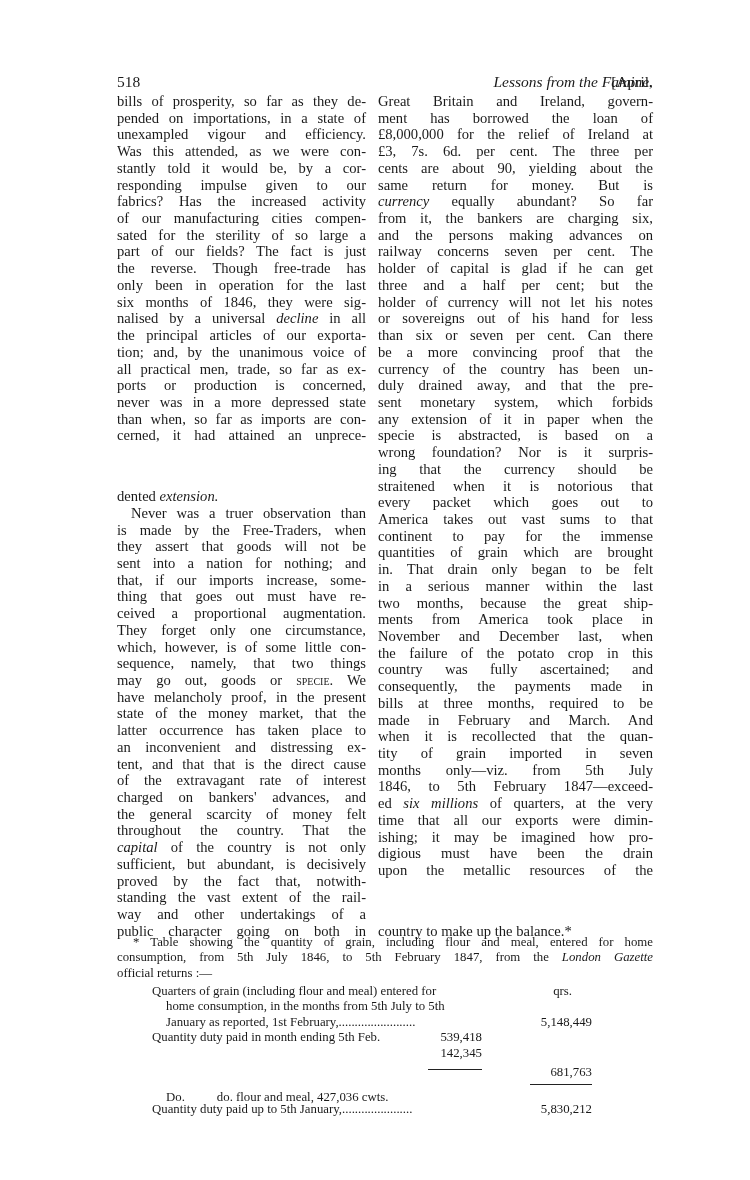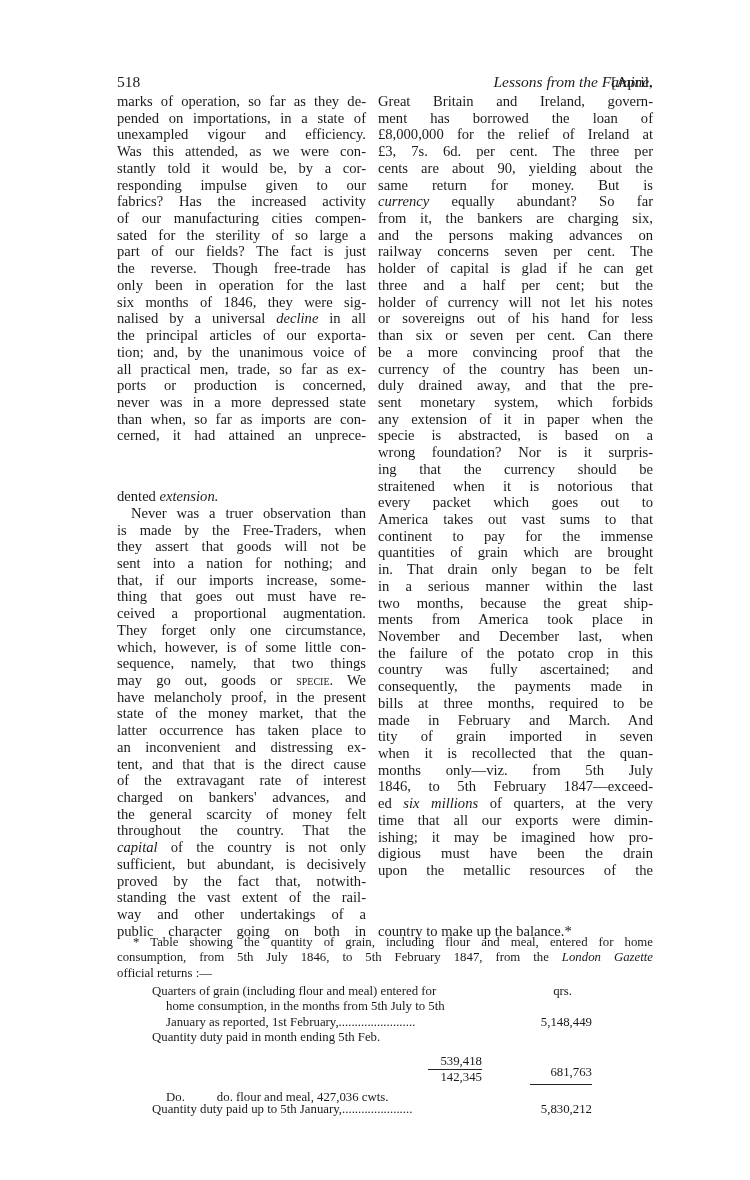--- a/index.html
+++ b/index.html
@@ -23,38 +23,38 @@
     .footnote { position: absolute; left: 117px; top: 935px; width: 536px;
                 font-family: "Liberation Serif", serif; font-size: 12.8px; line-height: 15.4px; }
     .footnote .fl { display: block; white-space: nowrap; text-align-last: justify; }
     .footnote .fl.first { padding-left: 16px; }
     .footnote .fl.last { text-align-last: left; }
     .ftable { position: absolute; left: 152px; top: 984px; width: 440px;
               font-family: "Liberation Serif", serif; font-size: 12.8px; line-height: 15.4px; }
     .trow { position: relative; height: 15.4px; white-space: nowrap; }
     .trow .lbl { position: absolute; left: 0; }
     .trow .lbl.ind { left: 14px; }
-    .trow .sub { position: absolute; right: 110px; text-align: left; margin-top: 24px; }
+    .trow .sub { position: absolute; right: 110px; text-align: left; }
     .trow .tot { position: absolute; right: 0; text-align: right; }
     .rule-sub { position: absolute; right: 110px; width: 54px; border-top: 1px solid #222; top: 8px; }
     .rule-tot { position: absolute; right: 0; width: 62px; border-top: 1px solid #222; }
   </style>
 </head>
 <body>
 
 <div class="page">
 
   <div class="running-head">
     <span class="pg">518</span>
     <span class="title">Lessons from the Famine.</span>
     <span class="month">[April,</span>
   </div>
 
   <div class="col left">
-    <span class="line">marks of operation, so far as they de-</span>
+    <span class="line">bills of prosperity, so far as they de-</span>
     <span class="line">pended on importations, in a state of</span>
     <span class="line">unexampled vigour and efficiency.</span>
     <span class="line">Was this attended, as we were con-</span>
     <span class="line">stantly told it would be, by a cor-</span>
     <span class="line">responding impulse given to our</span>
     <span class="line">fabrics? Has the increased activity</span>
     <span class="line">of our manufacturing cities compen-</span>
     <span class="line">sated for the sterility of so large a</span>
     <span class="line">part of our fields? The fact is just</span>
     <span class="line">the reverse. Though free-trade has</span>
@@ -129,22 +129,22 @@
     <span class="line">in. That drain only began to be felt</span>
     <span class="line">in a serious manner within the last</span>
     <span class="line">two months, because the great ship-</span>
     <span class="line">ments from America took place in</span>
     <span class="line">November and December last, when</span>
     <span class="line">the failure of the potato crop in this</span>
     <span class="line">country was fully ascertained; and</span>
     <span class="line">consequently, the payments made in</span>
     <span class="line">bills at three months, required to be</span>
     <span class="line">made in February and March. And</span>
+    <span class="line">when it is recollected that the quan-</span>
     <span class="line">tity of grain imported in seven</span>
-    <span class="line">when it is recollected that the quan-</span>
     <span class="line">months only—viz. from 5th July</span>
     <span class="line">1846, to 5th February 1847—exceed-</span>
     <span class="line"><span>ed </span><span class="it">six millions</span><span> of quarters, at the very</span></span>
     <span class="line">time that all our exports were dimin-</span>
     <span class="line">ishing; it may be imagined how pro-</span>
     <span class="line">digious must have been the drain</span>
     <span class="line">upon the metallic resources of the</span>
     <span class="line last">country to make up the balance.*</span>
   </div>
 

